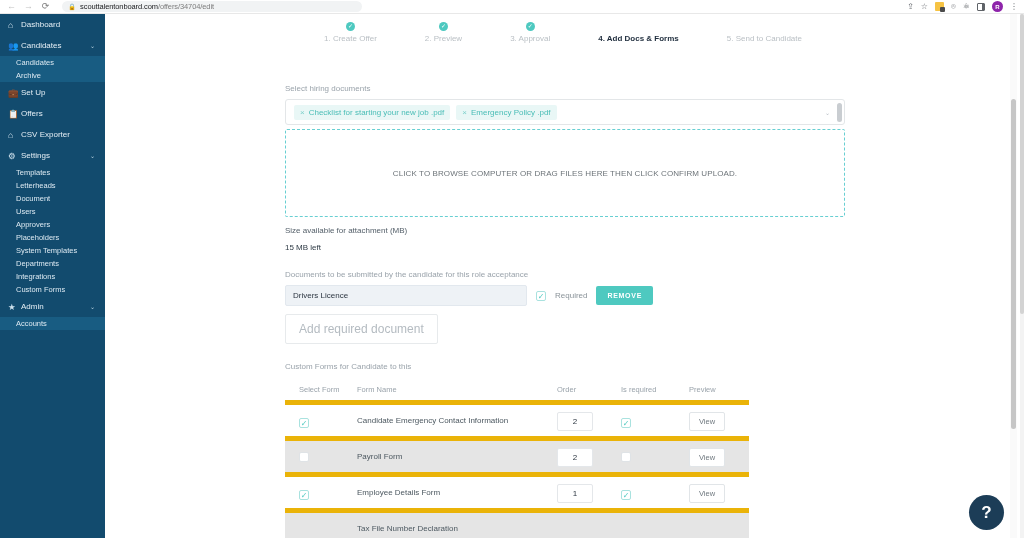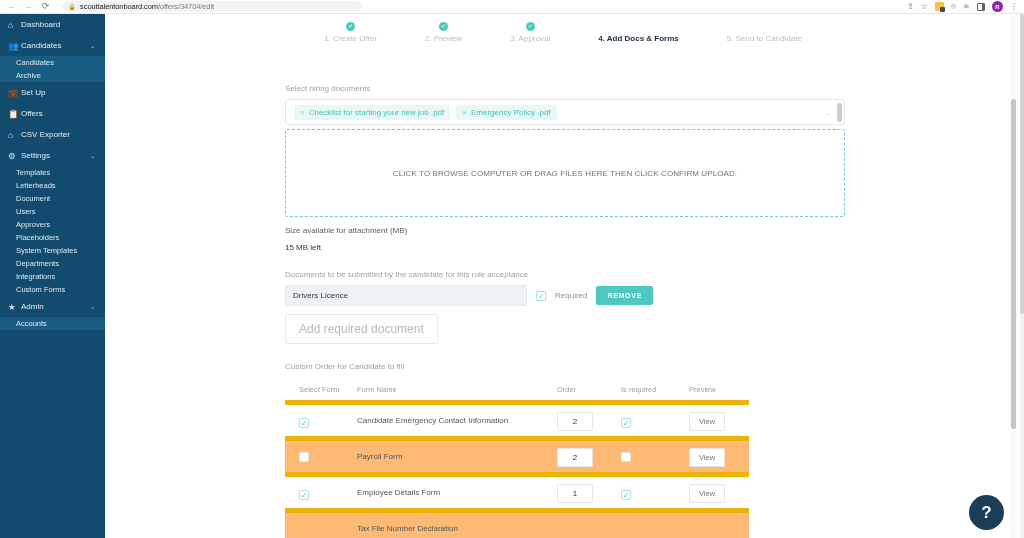--- a/index.html
+++ b/index.html
@@ -190,21 +190,21 @@
     font-family: "Liberation Sans", sans-serif;
   }
 
   
   .tbl { width: 464px; margin-top: 8px; border-collapse: collapse; }
   .tbl th {
     font-size: 7.5px; color: #9aa3ab; font-weight: normal; text-align: left;
     padding: 6px 0; 
   }
   .tbl td { padding: 0; height: 36px; vertical-align: middle; }
-  .tbl tr.alt { background: #fdba74; }
+  .tbl tr.alt { background: #e5e5e5; }
   .tbl tr { border-bottom: 5px solid #eab308; }
   .c-select { width: 72px; text-align: left; padding-left: 14px !important; }
   .c-name   { width: 200px; font-size: 8px; color: #4c5860; }
   .c-order  { width: 64px; }
   .c-req    { width: 68px; }
   .c-prev   { width: 60px; }
   .order-input {
     width: 36px; height: 19px; border: 1px solid #e4e7ea; border-radius: 2px;
     background: #fff; font-size: 8px; color: #2b3540; text-align: center;
     font-family: "Liberation Sans", sans-serif;
@@ -368,21 +368,21 @@
       <label class="field-label" style="margin-top:18px;">Documents to be submitted by the candidate for this role acceptance</label>
       <div class="req-row">
         <input class="req-input" type="text" value="Drivers Licence" style="">
         <span class="chk-teal">✓</span>
         <span class="req-text">Required</span>
         <button class="btn-remove">REMOVE</button>
       </div>
       <button class="btn-add">Add required document</button>
 
       
-      <label class="field-label" style="margin-top:18px;">Custom Order for Candidate to fill</label>
+      <label class="field-label" style="margin-top:18px;">Custom Forms for Candidate to this</label>
       <table class="tbl">
         <thead>
           <tr>
             <th class="c-select">Select Form</th>
             <th class="c-name">Form Name</th>
             <th class="c-order">Order</th>
             <th class="c-req">Is required</th>
             <th class="c-prev">Preview</th>
           </tr>
         </thead>

